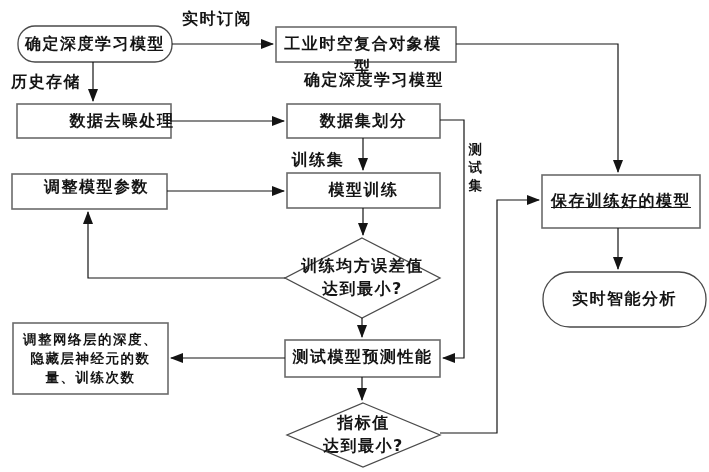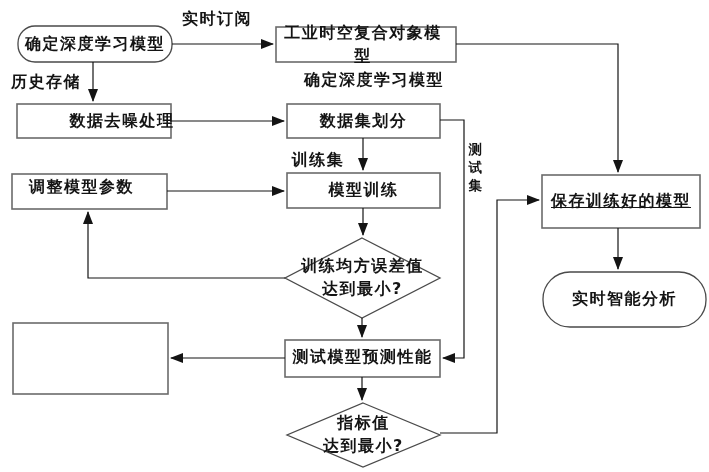--- a/index.html
+++ b/index.html
@@ -74,31 +74,34 @@
     <polyline class="edge" points="363,208 363,235" marker-end="url(#arr)"></polyline>
     <polyline class="edge" points="285,278 88,278 88,212" marker-end="url(#arr)"></polyline>
     <polyline class="edge" points="362,318 362,337" marker-end="url(#arr)"></polyline>
     <polyline class="edge" points="285,358 171,358" marker-end="url(#arr)"></polyline>
     <polyline class="edge" points="362,377 362,400" marker-end="url(#arr)"></polyline>
     <polyline class="edge" points="440,433 497,433 497,200 539,200" marker-end="url(#arr)"></polyline>
     <polyline class="edge" points="618,228 618,269" marker-end="url(#arr)"></polyline>
   </svg>
 
   <div class="txt" style="left:18px; top:26px; width:154px; height:36px;">确定深度学习模型</div>
-  <div class="txt" style="left:276px; top:27px; width:174px; height:35px;">工业时空复合对象模型</div>
+  <div class="txt" style="left:276px; top:38px; width:174px; height:35px;">工业时空复合对象模型</div>
   <div class="txt" style="left:17px; top:104px; width:154px; height:34px;margin-left:28px;">数据去噪处理</div>
   <div class="txt" style="left:287px; top:104px; width:153px; height:34px;">数据集划分</div>
-  <div class="txt" style="left:4px; top:174px; width:155px; height:27px;">调整模型参数</div>
+  <div class="txt" style="left:19px; top:174px; width:155px; height:27px;">调整模型参数</div>
   <div class="txt" style="left:287px; top:173px; width:153px; height:35px;">模型训练</div>
   <div class="txt" style="left:542px; top:175px; width:158px; height:53px;text-decoration:underline;">保存训练好的模型</div>
   <div class="txt" style="left:285px; top:240px; width:155px; height:76px;">训练均方误差值
 达到最小?</div>
   <div class="txt" style="left:285px; top:340px; width:155px; height:37px;font-family:Liberation Mono, monospace;">测试模型预测性能</div>
   <div class="txt" style="left:287px; top:403px; width:153px; height:64px;">指标值
 达到最小?</div>
+  <div class="txt small" style="left:13px; top:323px; width:155px; height:71px;">调整网络层的深度、
+隐藏层神经元的数
+量、训练次数</div>
   <div class="txt" style="left:543px; top:272px; width:163px; height:55px;">实时智能分析</div>
 
   <div class="txt" style="left:180px; top:9px; width:74px; height:20px;">实时订阅</div>
   <div class="txt" style="left:6px; top:72px; width:80px; height:20px;">历史存储</div>
   <div class="txt" style="left:290px; top:70px; width:168px; height:20px;">确定深度学习模型</div>
   <div class="txt" style="left:291px; top:150px; width:54px; height:20px;">训练集</div>
   <div class="txt small" style="left:464px; top:136px; width:24px; height:62px; line-height:1.35;">测
 试
 集</div>
 

